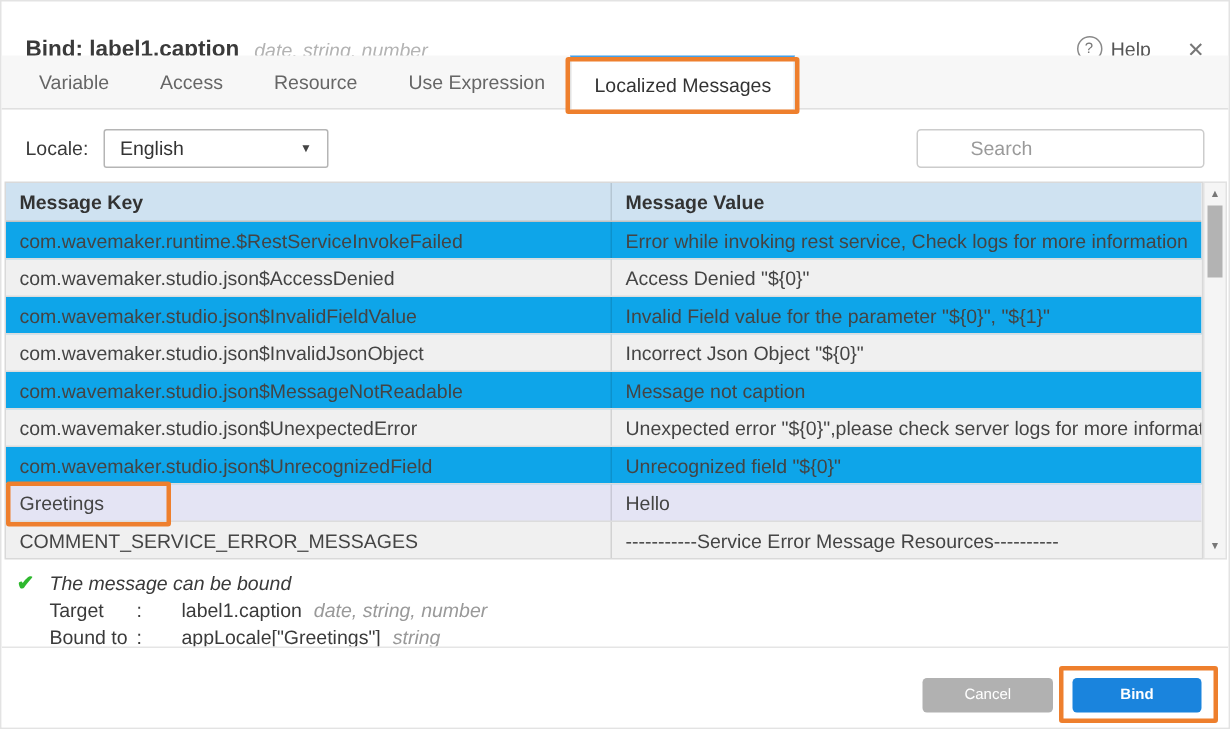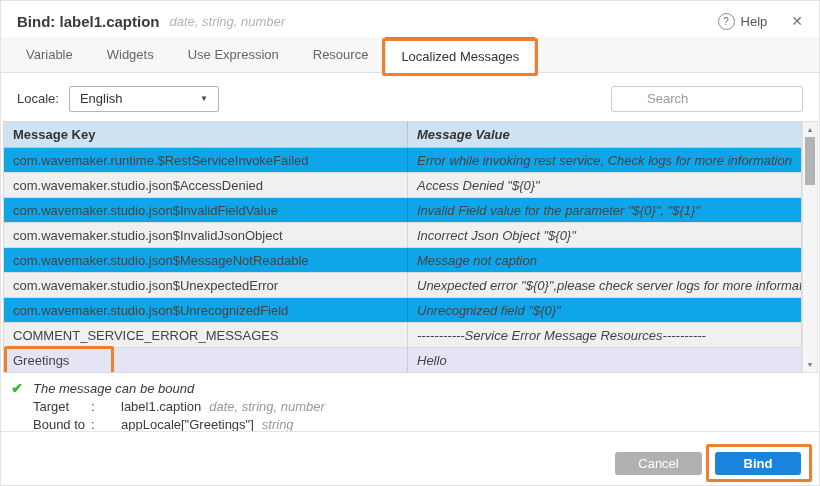--- a/index.html
+++ b/index.html
@@ -1,20 +1,20 @@
 <!DOCTYPE html>
 <html><head>
 <meta charset="utf-8">
 <style>
   html,body{margin:0;padding:0;background:#fff;}
   body{font-family:"Liberation Sans", sans-serif; color:#333;}
   .dialog{position:relative;width:820px;height:486px;background:#fff;border:1px solid #e3e3e3;box-sizing:border-box;overflow:hidden;font-size:13px;}
 
   
-  .dlg-header{position:absolute;top:0;left:0;right:0;height:40px;display:flex;align-items:center;padding:0 16px;box-sizing:border-box;}
+  .dlg-header{position:absolute;top:0;left:0;right:0;height:40px;display:flex;align-items:flex-end;padding:0 16px;box-sizing:border-box;}
   .title{font-weight:bold;font-size:15px;color:#3a3a3a;}
   .title-hint{font-style:italic;color:#b3b3b3;margin-left:10px;font-size:13px;}
   .hspacer{flex:1;}
   .help-wrap{display:flex;align-items:center;gap:6px;color:#555;cursor:pointer;}
   .help-circle{width:15px;height:15px;border:1px solid #8a8a8a;border-radius:50%;font-size:10px;line-height:15px;text-align:center;color:#777;}
   .close-btn{margin-left:24px;color:#777;font-size:14px;cursor:pointer;}
 
   
   .tabbar{position:absolute;top:36px;left:0;right:0;height:36px;background:#f7f7f7;border-bottom:1px solid #e0e0e0;display:flex;align-items:stretch;padding-left:8px;box-sizing:border-box;}
   .tab{display:flex;align-items:center;padding:0 17px;color:#666;cursor:pointer;white-space:nowrap;}
@@ -28,21 +28,21 @@
   .locale-select{width:128px;height:24px;border:1px solid #b5b5b5;border-radius:2px;display:flex;align-items:center;justify-content:space-between;padding:0 10px;cursor:pointer;background:#fff;}
   .caret{font-size:8px;color:#444;}
   .search-box{margin-left:auto;width:192px;height:26px;border:1px solid #ccc;border-radius:3px;display:flex;align-items:center;padding:0 9px;gap:24px;box-sizing:border-box;background:#fff;}
   .search-box input{border:none;outline:none;font:inherit;color:#555;width:150px;background:transparent;}
   .search-box input::placeholder{color:#9a9a9a;}
 
   
   .table{position:absolute;top:120px;left:2px;width:799px;height:252px;border:1px solid #d9d9d9;box-sizing:border-box;overflow:hidden;background:#fff;}
   .thead{height:26px;background:#cfe2f1;display:flex;align-items:center;font-weight:bold;color:#333;border-bottom:1px solid #c2c2c2;box-sizing:border-box;}
   .cell-key{width:403px;padding:0 9px;box-sizing:border-box;white-space:nowrap;overflow:hidden;}
-  .cell-val{flex:1;padding:0 9px;box-sizing:border-box;border-left:1px solid rgba(0,0,0,0.12);white-space:nowrap;overflow:hidden;height:100%;display:flex;align-items:center;font-style:italic;}
+  .cell-val{flex:1;padding:0 9px;box-sizing:border-box;border-left:1px solid rgba(0,0,0,0.12);white-space:nowrap;overflow:hidden;height:100%;display:flex;align-items:center;}
   .trow{height:25px;display:flex;align-items:center;border-bottom:1px solid #dcdcdc;background:#0ea5e9;box-sizing:border-box;cursor:pointer;color:#444;}
   .trow.alt{background:#f0f0f0;}
   .trow.selected{position:relative;background:#e4e4f4;}
   .ann-cell{left:0px;top:-2px;width:104px;height:24px;}
 
   
   .vscroll{position:absolute;top:120px;right:1px;width:16px;height:252px;background:#f5f5f5;border:1px solid #e2e2e2;box-sizing:border-box;}
   .scroll-arrow{position:absolute;left:0;width:100%;height:13px;font-size:7px;color:#777;text-align:center;line-height:13px;cursor:pointer;}
   .scroll-up{top:1px;}
   .scroll-down{bottom:1px;}
@@ -55,21 +55,21 @@
   .info-status{color:#3a3a3a;font-style:italic;}
   .info-row{display:flex;align-items:center;padding-left:32px;margin-top:3px;color:#3a3a3a;}
   .info-label{width:58px;}
   .info-sep{width:30px;}
   .info-value{margin-right:8px;}
   .info-hint{font-style:italic;color:#999;}
 
   
   .footer{position:absolute;top:430px;left:0;right:0;bottom:0;border-top:1px solid #e5e5e5;background:#fff;}
   .footer-btns{position:absolute;top:20px;right:18px;display:flex;gap:13px;}
-  .btn{height:23px;border:none;border-radius:3px;color:#fff;font-size:13px;display:flex;align-items:center;justify-content:center;cursor:pointer;font-family:inherit;}
+  .btn{height:23px;border:none;border-radius:3px;color:#fff;font-size:10px;display:flex;align-items:center;justify-content:center;cursor:pointer;font-family:inherit;}
   .btn-cancel{background:#b1b1b1;width:87px;}
   .btn-bind{position:relative;background:#1a84dd;width:86px;font-weight:bold;}
   .ann-bind{top:-8px;bottom:-7px;left:-9px;right:-11px;}
 </style>
 </head>
 <body>
 
 <div class="dialog">
 
   <div class="dlg-header">
@@ -78,23 +78,23 @@
     <span class="hspacer"></span>
     <span class="help-wrap">
       <span class="help-circle">?</span>
       <span>Help</span>
     </span>
     <span class="close-btn">✕</span>
   </div>
 
   <div class="tabbar" id="tabbar">
       <div class="tab">Variable</div>
-      <div class="tab">Widgets</div>
+      <div class="tab">Access</div>
+      <div class="tab">Resource</div>
       <div class="tab">Use Expression</div>
-      <div class="tab">Resource</div>
       <div class="tab active">Localized Messages<span class="ann ann-tab"></span></div>
     </div>
 
   <div class="toolbar">
     <span class="locale-label">Locale:</span>
     <span class="locale-select">
       <span>English</span>
       <span class="caret">▼</span>
     </span>
     <span class="search-box">
@@ -133,28 +133,28 @@
           <div class="cell-val">Message not caption</div>
         </div>
         <div class="trow alt">
           <div class="cell-key">com.wavemaker.studio.json$UnexpectedError</div>
           <div class="cell-val">Unexpected error "${0}",please check server logs for more information</div>
         </div>
         <div class="trow">
           <div class="cell-key">com.wavemaker.studio.json$UnrecognizedField</div>
           <div class="cell-val">Unrecognized field "${0}"</div>
         </div>
-        <div class="trow alt">
-          <div class="cell-key">COMMENT_SERVICE_ERROR_MESSAGES</div>
-          <div class="cell-val">-----------Service Error Message Resources----------</div>
-        </div>
         <div class="trow selected">
           <div class="cell-key">Greetings</div>
           <div class="cell-val">Hello</div>
           <span class="ann ann-cell"></span>
+        </div>
+        <div class="trow alt">
+          <div class="cell-key">COMMENT_SERVICE_ERROR_MESSAGES</div>
+          <div class="cell-val">-----------Service Error Message Resources----------</div>
         </div>
       </div>
   </div>
 
   <div class="vscroll">
     <div class="scroll-arrow scroll-up">▲</div>
     <div class="scroll-thumb"></div>
     <div class="scroll-arrow scroll-down">▼</div>
   </div>
 

